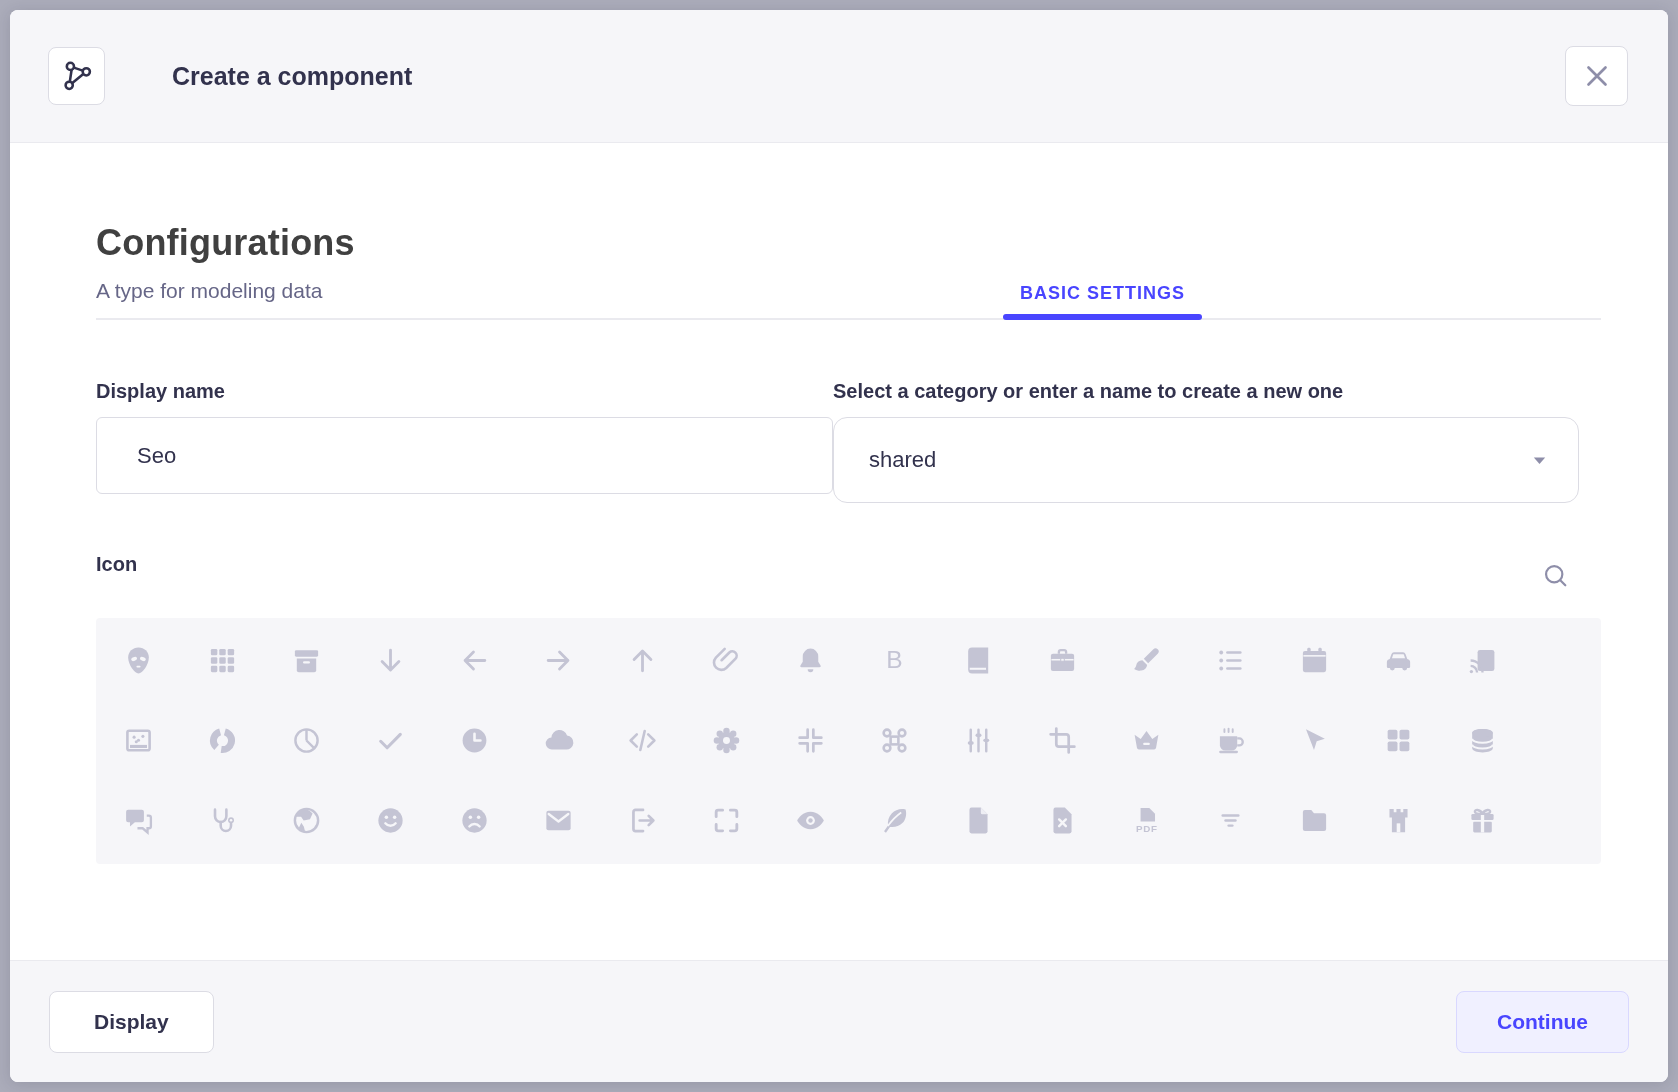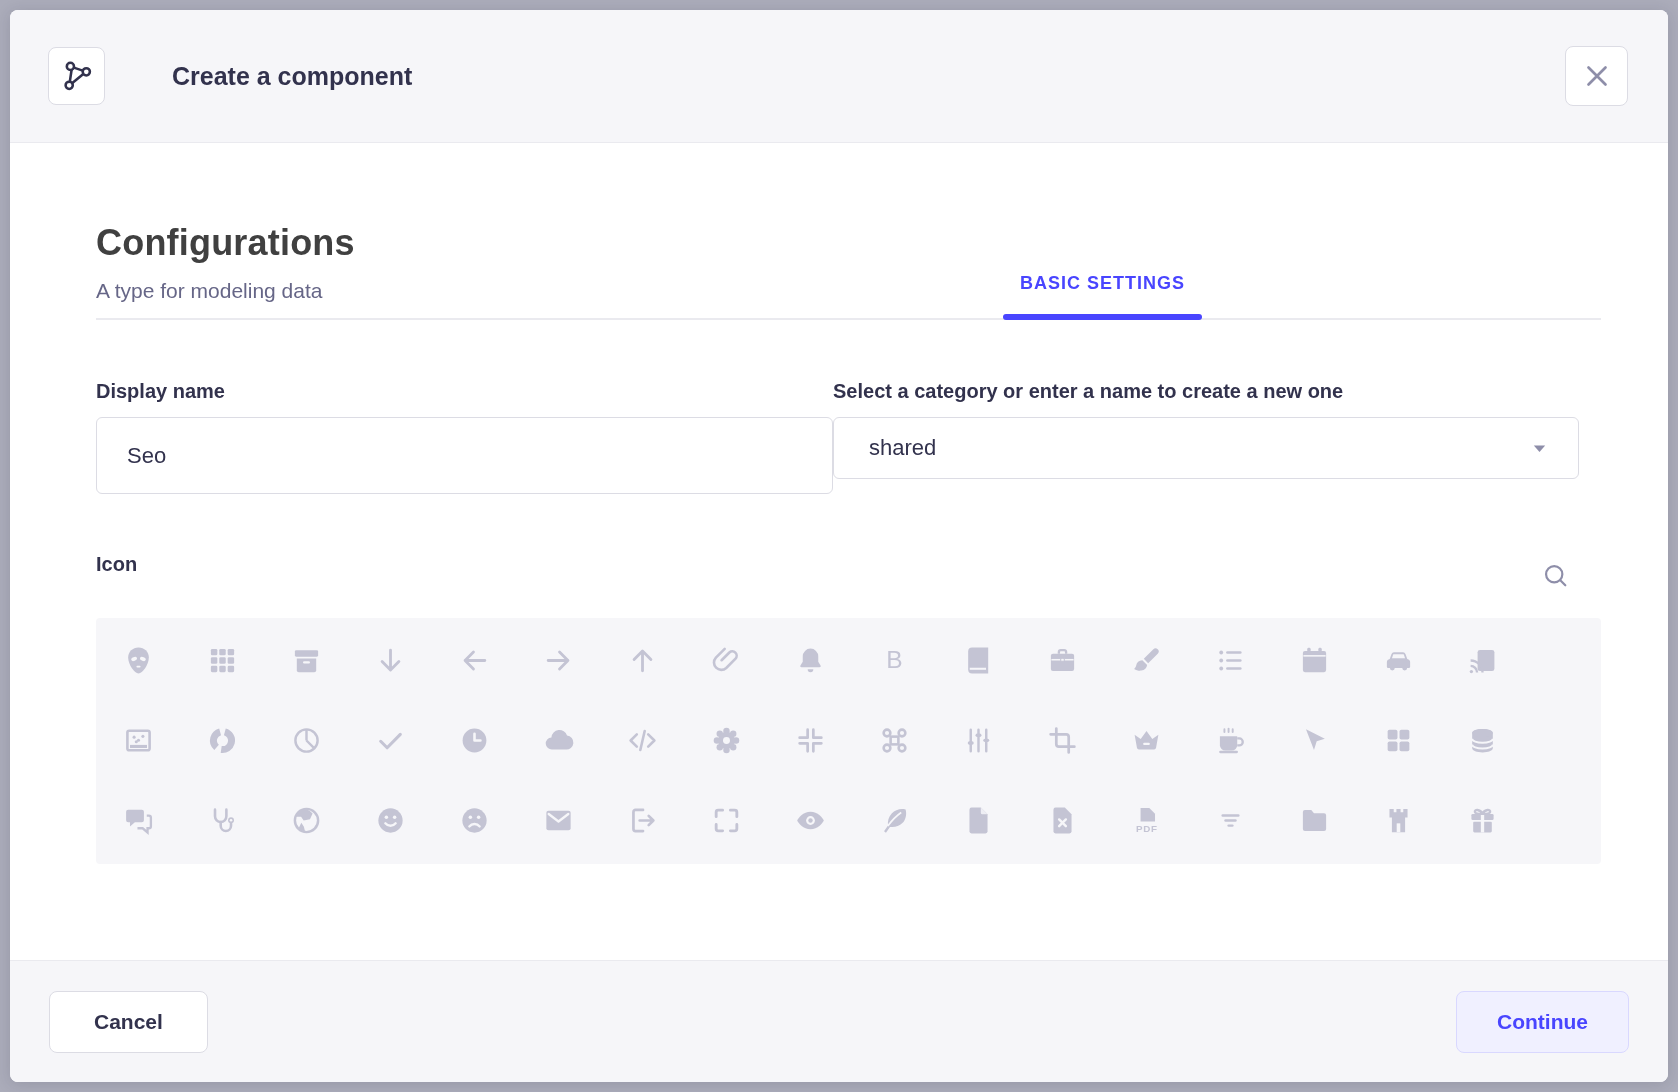--- a/index.html
+++ b/index.html
@@ -29,37 +29,37 @@
   .close-btn {
     margin-left:auto; width:63px; height:60px; background:#fff;
     border:1px solid #dcdce4; border-radius:8px;
     display:flex; align-items:center; justify-content:center; cursor:pointer;
   }
   
   .heading { position:absolute; left:86px; top:212px; }
   .heading h1 { font-size:36px; font-weight:700; color:#404040; letter-spacing:.2px; }
   .heading .subtitle { margin-top:15px; font-size:21px; color:#666687; }
   
-  .tab { position:absolute; top:263px; text-align:center; font-size:18px; font-weight:700;
+  .tab { position:absolute; top:273px; text-align:center; font-size:18px; font-weight:700;
          letter-spacing:1px; cursor:pointer; }
   .tab-basic { left:993px; width:199px; color:#4945ff; }
   .tab-advanced { left:1212px; width:202px; color:#a5a5ba; }
   .divider { position:absolute; left:86px; top:308px; width:1505px; height:2px; background:#eaeaef; }
   .tab-underline { position:absolute; left:993px; top:304px; width:199px; height:6px;
                    background:#4945ff; border-radius:4px; }
   
   .form-row { position:absolute; left:86px; top:370px; width:1505px;
               display:grid; grid-template-columns:737px 746px; }
   .field-label { font-size:20px; font-weight:700; color:#32324d; margin-bottom:14px; display:block; }
   .text-input {
     width:100%; height:77px; border:1px solid #dcdce4; border-radius:6px; background:#fff;
-    font-size:22px; color:#32324d; padding:0 30px; font-family:inherit; outline:none;
+    font-size:22px; color:#32324d; padding:0 40px; font-family:inherit; outline:none;
   }
   .select-box {
-    width:100%; height:62px; border:1px solid #dcdce4; border-radius:6px; background:#fff;
+    width:100%; height:86px; border:1px solid #dcdce4; border-radius:14px; background:#fff;
     display:flex; align-items:center; padding:0 28px 0 35px; font-size:22px; color:#32324d;
     cursor:pointer;
   }
   .select-caret { margin-left:auto; display:flex; }
   
   .icon-row { position:absolute; left:86px; top:543px; width:1505px; height:44px;
               display:flex; align-items:flex-start; }
   .icon-row .field-label { margin-bottom:0; }
   .search-btn { margin-left:auto; margin-right:24px; width:44px; height:44px; border:none;
                 background:transparent; display:flex; align-items:center; justify-content:center;
@@ -509,17 +509,17 @@
         <svg class="gi" viewBox="0 0 24 24" fill="currentColor">
           <rect x="3.4" y="7" width="17.2" height="4.6" rx="1"></rect>
           <rect x="4.8" y="12.8" width="14.4" height="8.4" rx="1"></rect>
           <path fill="#f6f6f9" d="M10.7 7h2.6v14.2h-2.6zM3 11.6h18v1.2H3z"></path>
           <path fill="none" stroke="currentColor" stroke-width="1.8" d="M12 6.8C10 2.8 5.6 3.4 6.1 5.4 6.5 7 9.6 6.8 12 6.8zm0 0c2-4 6.4-3.4 5.9-1.4-.4 1.6-3.5 1.4-5.9 1.4z"></path>
         </svg>
       </div>
     </div>
 
   <div class="modal-footer">
-    <button class="btn btn-cancel">Cancel</button>
+    <button class="btn btn-cancel">Display</button>
     <button class="btn btn-continue">Continue</button>
   </div>
 
 </div>
 
 </body></html>

